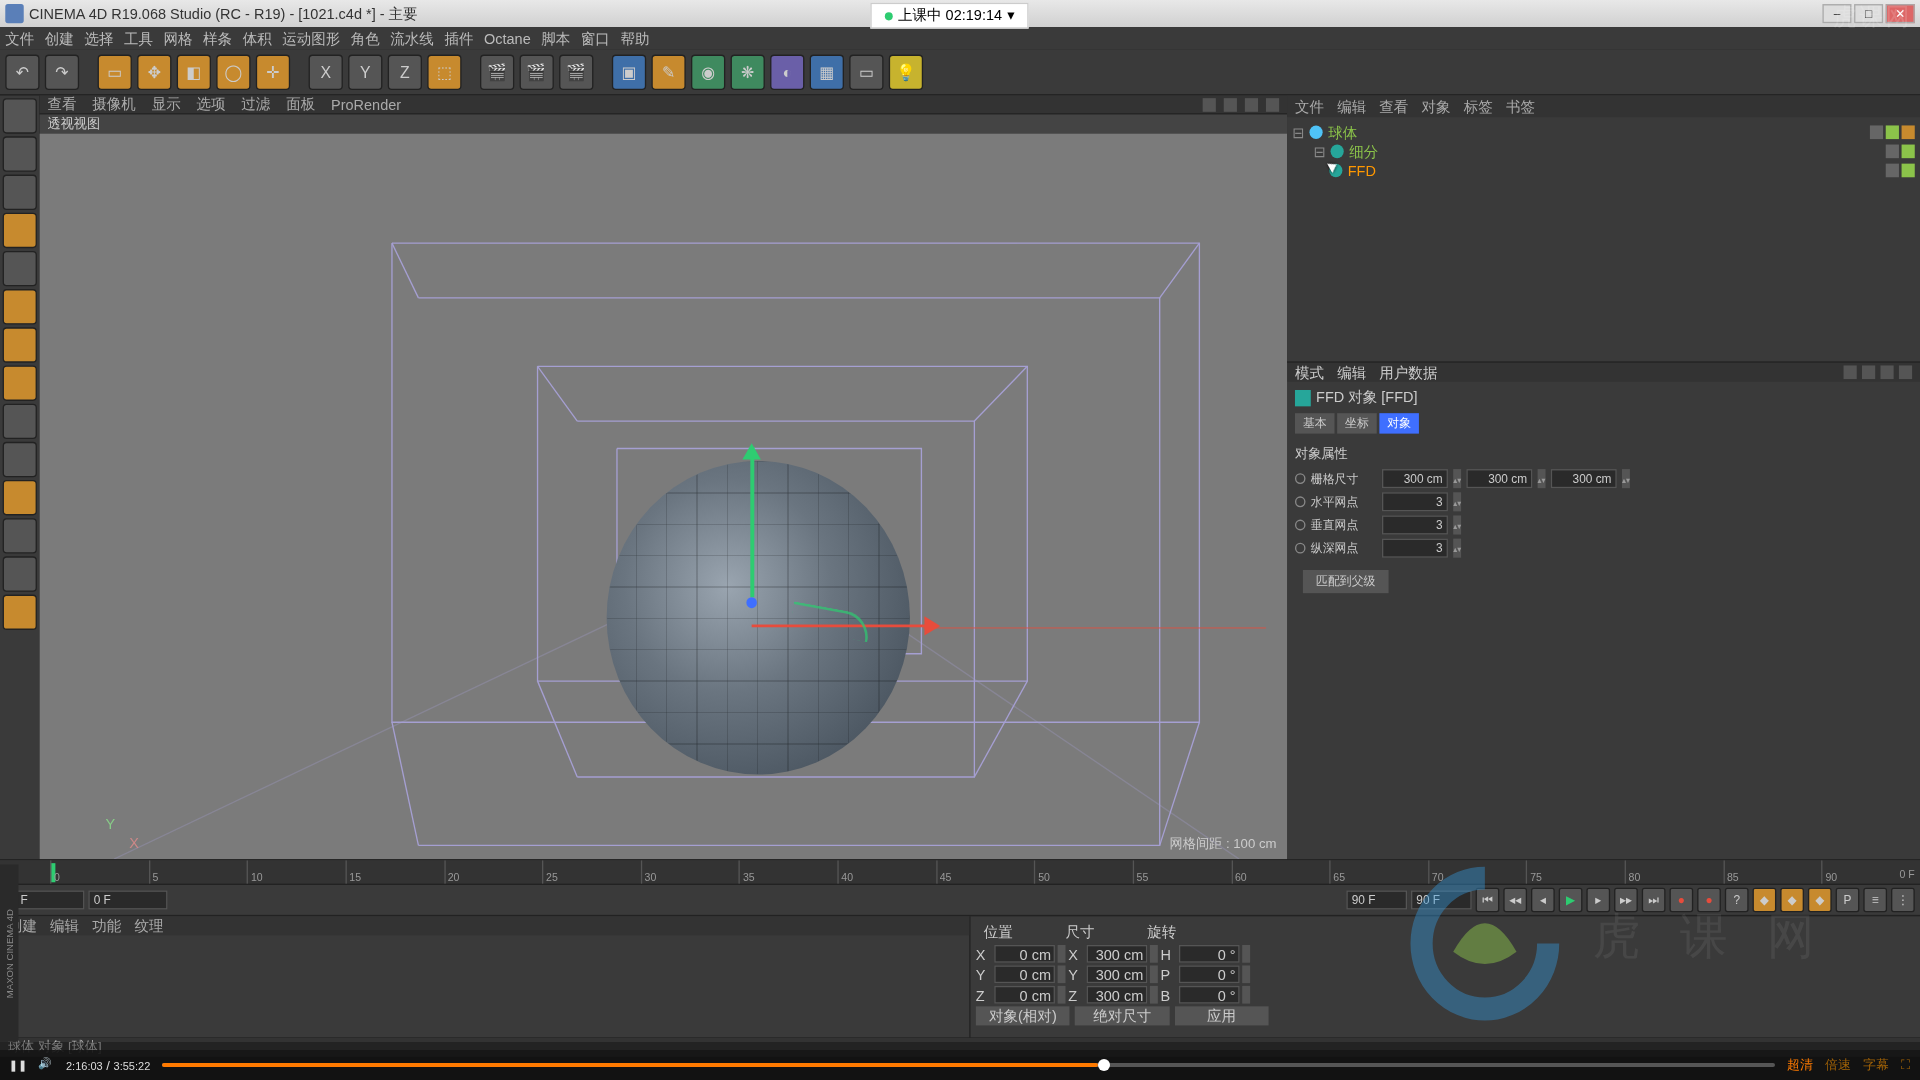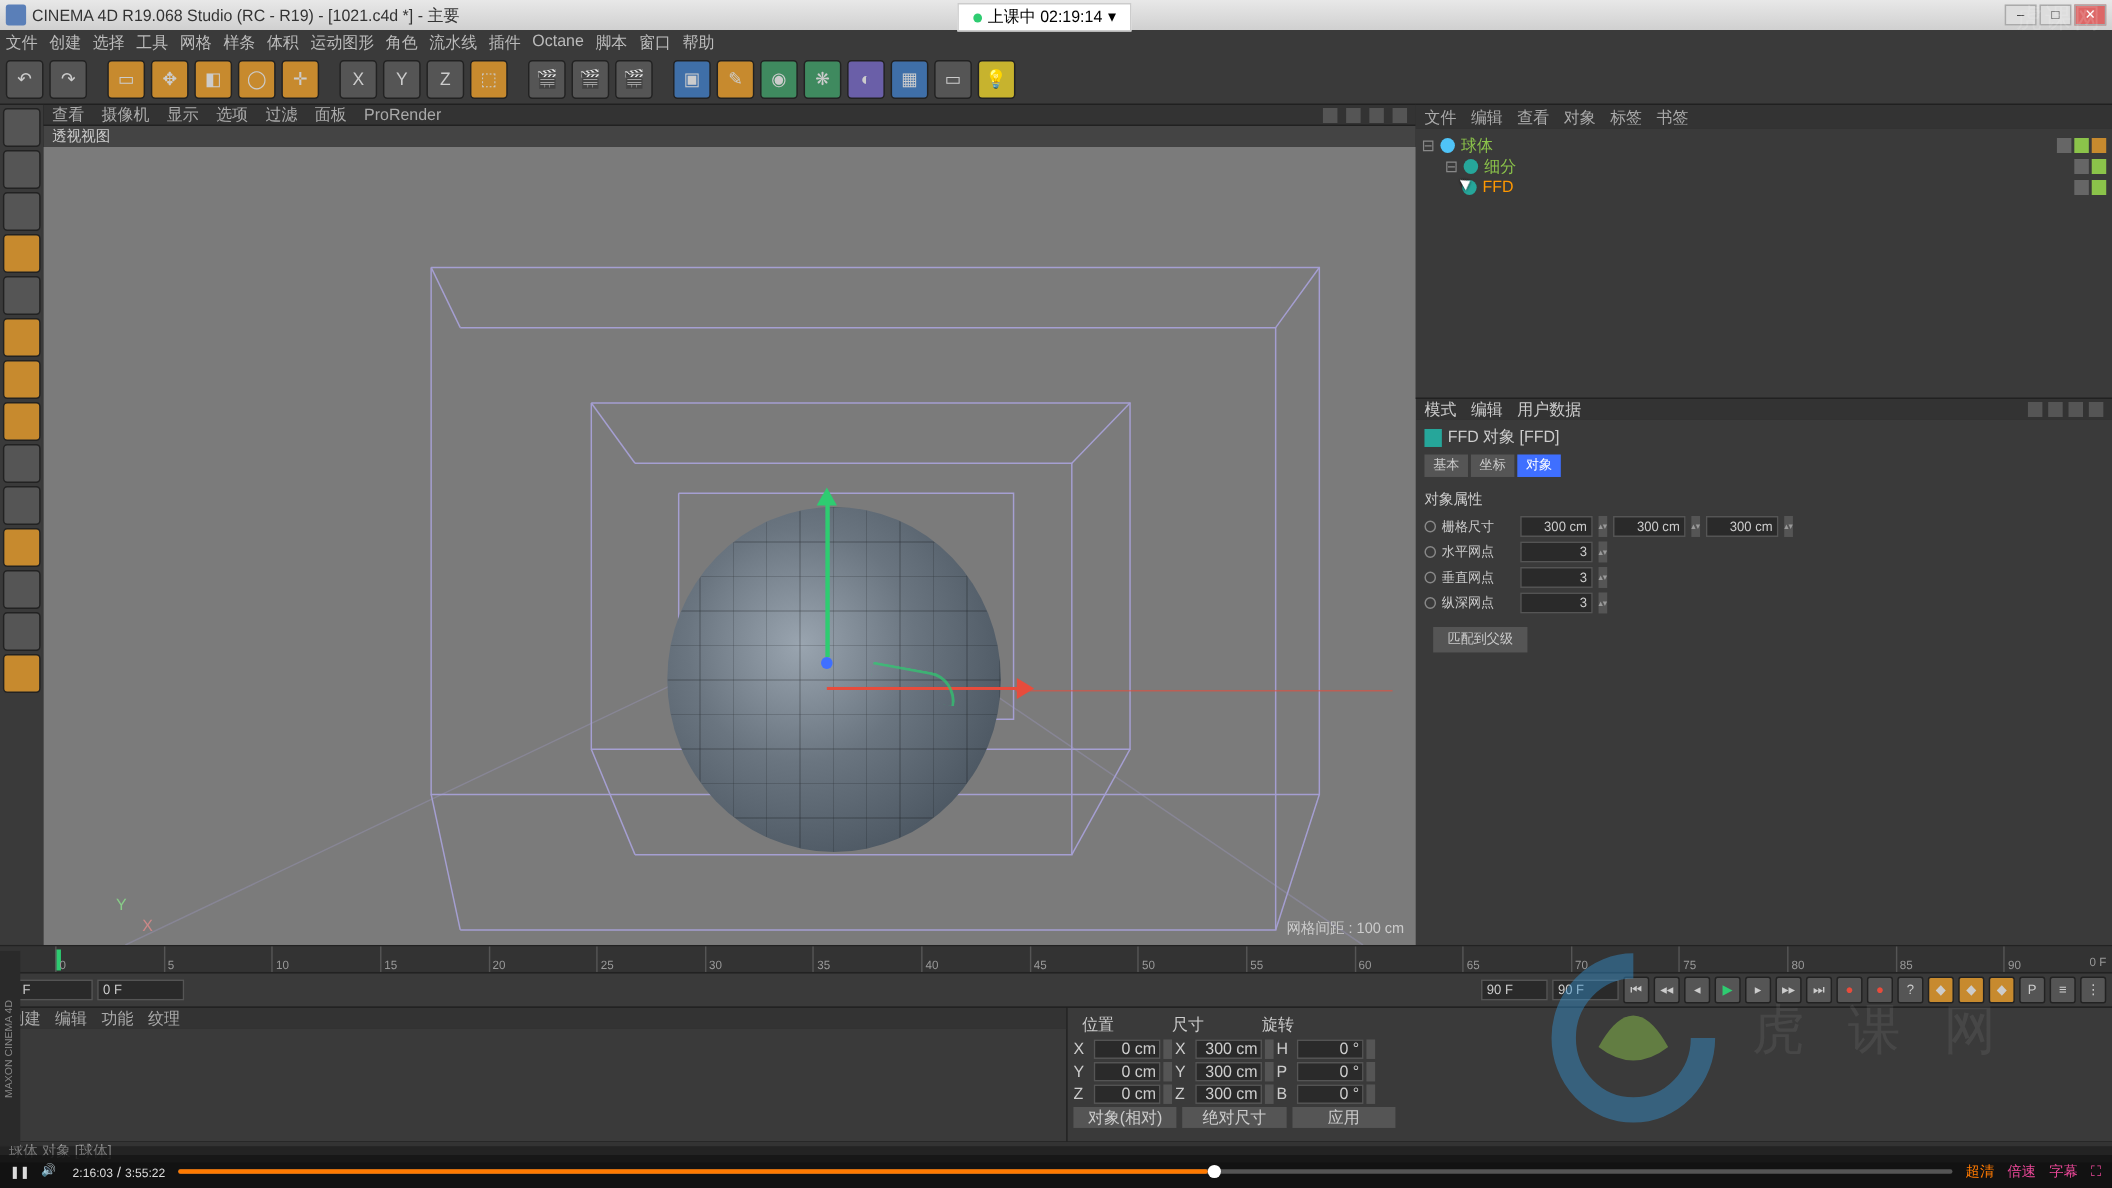--- a/index.html
+++ b/index.html
@@ -111,21 +111,21 @@
 .logo-wm { position:absolute; right:260px; bottom:40px; width:140px; height:120px; opacity:.7; pointer-events:none; }
 .wm-text { position:absolute; right:70px; bottom:80px; font-size:36px; color:rgba(255,255,255,.07); letter-spacing:10px; pointer-events:none; }
 
 .player { position:absolute; left:0; bottom:0; width:1920px; height:30px; background:rgba(20,20,20,.9); display:flex; align-items:center; padding:0 10px; color:#ddd; font-size:13px; gap:12px; }
 .player .pp { width:16px;height:16px; display:flex;align-items:center;justify-content:center; }
 .player .vol { width:16px;height:16px; }
 .player .time { font-size:13px; }
 .player .progress { flex:1; height:4px; background:#555; position:relative; border-radius:2px; }
 .player .progress .pf { position:absolute; left:0; top:0; height:100%; width:58%; background:#ff7a00; border-radius:2px; }
 .player .progress .ph { position:absolute; left:58%; top:-4px; width:12px;height:12px; background:#fff; border-radius:50%; }
-.player .rbtn { font-size:13px; color:#ec4899; }
+.player .rbtn { font-size:13px; color:#a16207; }
 .player .rbtn.orange { color:#ff7a00; }
 .taskbar-hint { position:absolute; left:0; bottom:30px; width:1920px; height:8px; background:rgba(0,0,0,.3); }
 </style>
 </head>
 <body>
 
 <div class="app-wrap">
 
   <div class="title-bar">
     <div class="app-icon"></div>

